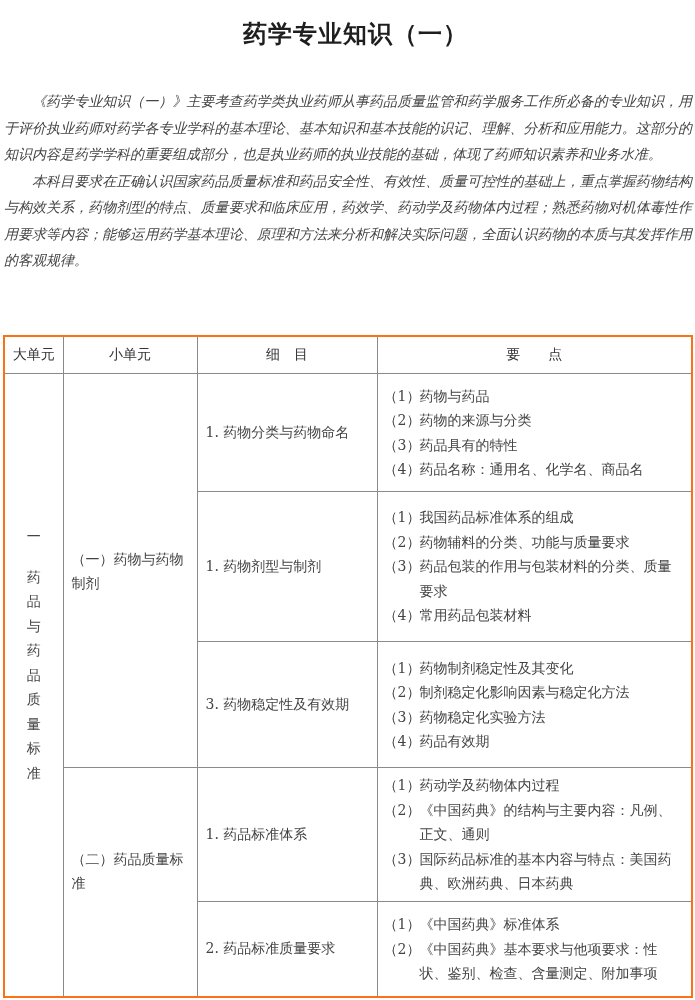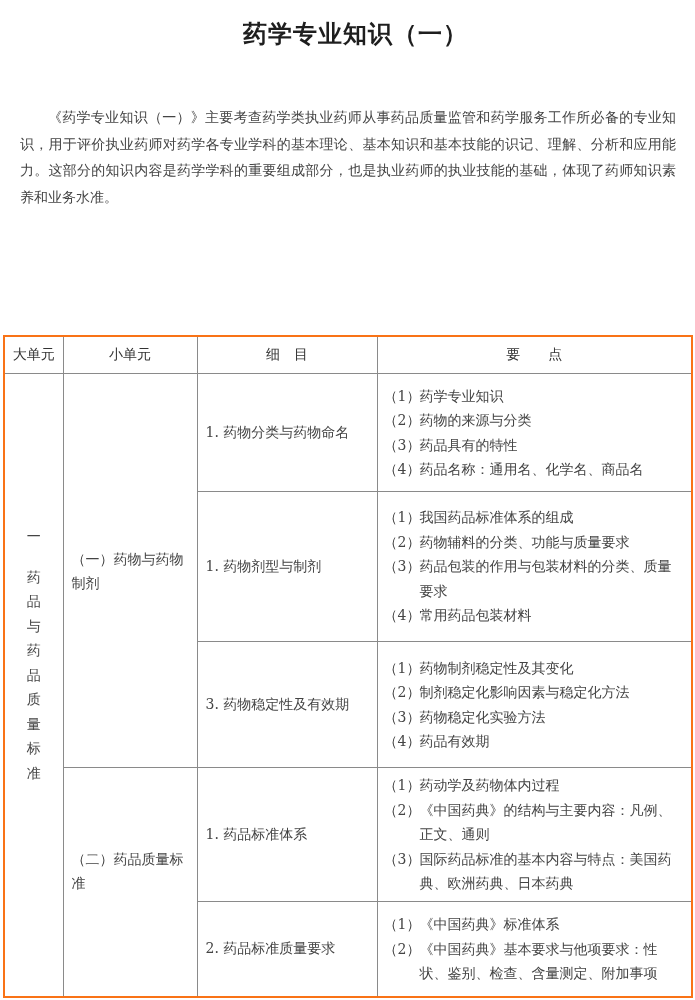--- a/index.html
+++ b/index.html
@@ -2,21 +2,21 @@
 <html><head>
 <meta charset="utf-8">
 <style>
   html, body { margin:0; padding:0; background:#ffffff; }
   body { width:695px; height:1000px; overflow:hidden; position:relative;
          font-family:"DejaVu Serif","Liberation Serif",serif; color:#3a3a3a; }
   .title { position:absolute; top:18px; left:8px; width:695px; text-align:center;
            font-size:24px; font-weight:bold; color:#1e1e1e; letter-spacing:1px; }
   .intro { position:absolute; top:88px; left:4px; width:688px; font-size:14px; line-height:26.5px;
            color:#444; text-align:justify; }
-  .intro p { margin:16px; text-indent:2em; }
+  .intro p { margin:0; text-indent:2em;font-style:italic; }
   table.syl { position:absolute; top:335px; left:3px; width:690px; border-collapse:collapse;
               table-layout:fixed; font-size:14px; color:#444; }
   table.syl td, table.syl th { border:1px solid #8a8a8a; vertical-align:middle; padding:0; }
   table.syl { border:2px solid #f97316; }
   table.syl th { height:36px; font-weight:normal; font-family:"DejaVu Sans","Liberation Sans",sans-serif;
                  font-size:14px; color:#333; text-align:center; }
   .c1 { width:59px; } .c2 { width:134px; } .c3 { width:180px; } .c4 { width:auto; }
   .big { text-align:center; font-size:14px; line-height:24.5px; }
   .big span { display:block; }
   .small { padding:0 8px !important; line-height:24px; }
@@ -25,20 +25,21 @@
   .pt { line-height:24.5px; padding-left:36px; text-indent:-36px; }
   .pt .num { display:inline-block; width:36px; text-indent:0; }
 </style>
 </head>
 <body>
 
 <div class="title">药学专业知识（一）</div>
 
 <div class="intro">
   <p>《药学专业知识（一）》主要考查药学类执业药师从事药品质量监管和药学服务工作所必备的专业知识，用于评价执业药师对药学各专业学科的基本理论、基本知识和基本技能的识记、理解、分析和应用能力。这部分的知识内容是药学学科的重要组成部分，也是执业药师的执业技能的基础，体现了药师知识素养和业务水准。</p>
+  <p>本科目要求在正确认识国家药品质量标准和药品安全性、有效性、质量可控性的基础上，重点掌握药物结构与构效关系，药物剂型的特点、质量要求和临床应用，药效学、药动学及药物体内过程；熟悉药物对机体毒性作用要求等内容；能够运用药学基本理论、原理和方法来分析和解决实际问题，全面认识药物的本质与其发挥作用的客观规律。</p>
 </div>
 
 <table class="syl">
   <colgroup>
       <col class="c1">
       <col class="c2">
       <col class="c3">
       <col class="c4">
     </colgroup>
   <tbody>
@@ -60,21 +61,21 @@
         <span>品</span>
         <span>质</span>
         <span>量</span>
         <span>标</span>
         <span>准</span>
       </div>
     </td>
     <td rowspan="3" class="small">（一）药物与药物制剂</td>
     <td class="detail">1. 药物分类与药物命名</td>
     <td class="points">
-      <div class="pt"><span class="num">（1）</span><span>药学专业知识</span></div>
+      <div class="pt"><span class="num">（1）</span><span>药物与药品</span></div>
       <div class="pt"><span class="num">（2）</span><span>药物的来源与分类</span></div>
       <div class="pt"><span class="num">（3）</span><span>药品具有的特性</span></div>
       <div class="pt"><span class="num">（4）</span><span>药品名称：通用名、化学名、商品名</span></div>
     </td>
   </tr>
 
   <tr style="height:150px">
     <td class="detail">1. 药物剂型与制剂</td>
     <td class="points">
       <div class="pt"><span class="num">（1）</span><span>我国药品标准体系的组成</span></div>

